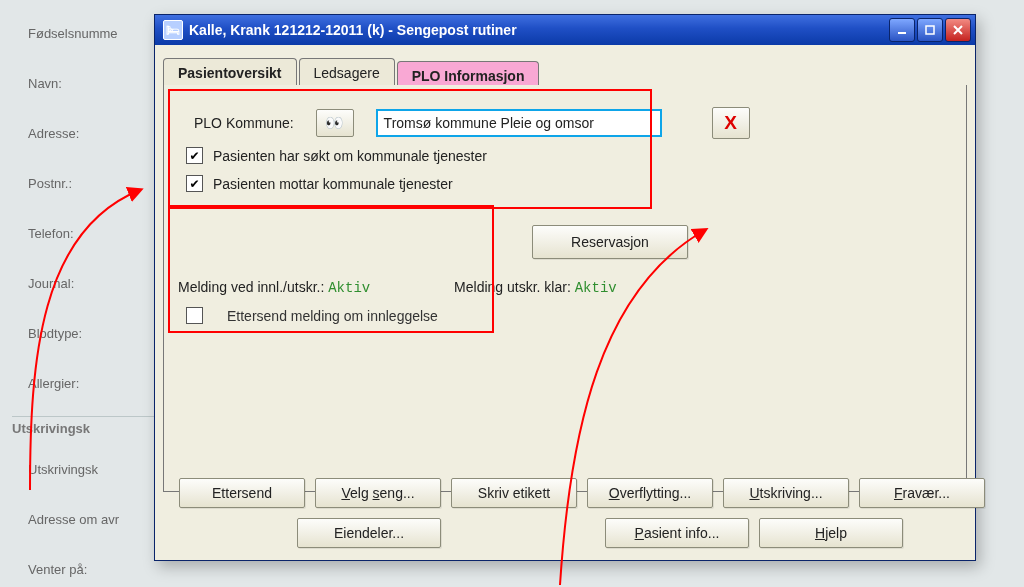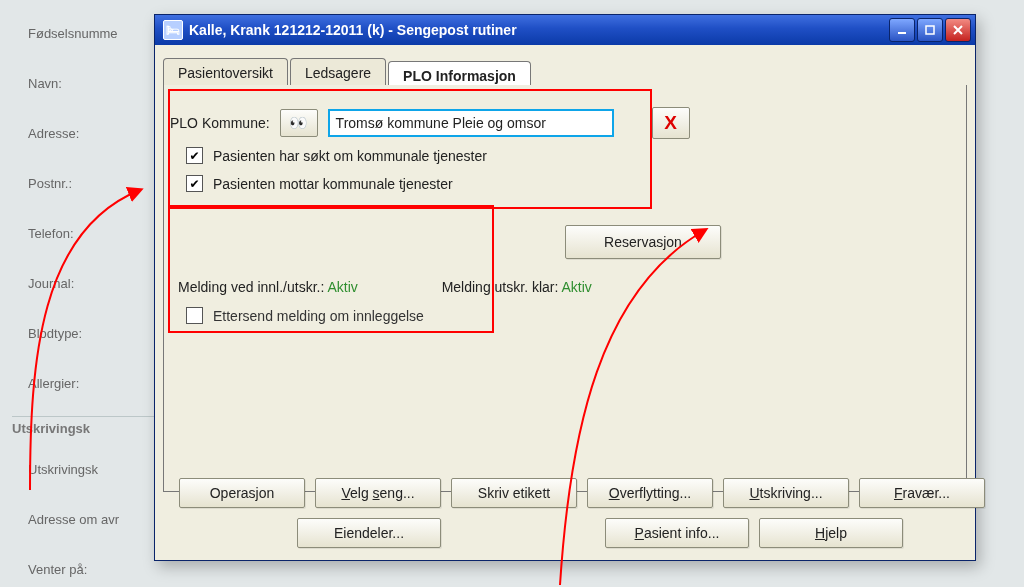--- a/index.html
+++ b/index.html
@@ -105,21 +105,21 @@
     border: 1px solid #777;
     border-bottom: none;
     border-top-left-radius: 4px;
     border-top-right-radius: 4px;
     margin-right: 2px;
     font-size: 14px;
     color: #222;
   }
   .tab.active {
     font-weight: bold;
-    background: #ffffff;
+    background: #f9a8d4;
     position: relative;
     top: 3px;
   }
 
   .tab-page {
     position: absolute;
     left: 8px;
     top: 40px;
     right: 8px;
     bottom: 68px;
@@ -131,25 +131,25 @@
   
   .redbox {
     position: absolute;
     border: 2px solid #f00;
     pointer-events: none;
   }
 
   
   .row-kommune {
     position: absolute;
-    left: 6px;
+    left: 30px;
     top: 22px;
     display: flex;
     align-items: center;
-    gap: 10px;
+    gap: 22px;
   }
   .row-kommune .label { color: #222; font-size: 14px; }
   .binocular-btn {
     width: 36px; height: 26px;
     background: linear-gradient(#fdfdfb, #e6e3d0);
     border: 1px solid #8c8c7a;
     border-radius: 2px;
     display: flex; align-items: center; justify-content: center;
     font-size: 15px;
   }
@@ -206,28 +206,28 @@
   }
   .u { text-decoration: underline; }
 
   .status-line {
     position: absolute;
     left: 14px;
     top: 194px;
     font-size: 14px;
     color: #222;
   }
-  .status-line .green { color: #2f8e2f; }
+  .status-line .green { color: #2f8e2f; font-family: Liberation Mono, monospace; }
   .status-line .col2 { display: inline-block; margin-left: 80px; }
 
   .chk-ettersend {
     position: absolute;
     left: 22px;
     top: 222px;
-    display: flex; align-items: center; gap: 10px;
+    display: flex; align-items: center; gap: 24px;
     font-size: 14px;
   }
 
   
   .button-bar {
     position: absolute;
     left: 14px;
     right: 14px;
     bottom: 12px;
     height: 70px;
@@ -289,21 +289,21 @@
         <svg width="10" height="10" viewBox="0 0 10 10">
             <path d="M1 1 L9 9 M9 1 L1 9" stroke="#fff" stroke-width="2"></path>
           </svg>
       </div>
     </div>
   </div>
 
   <div class="client-area">
     <div class="tabstrip">
       <div class="tab">
-        <span style="font-weight:normal">Pasientoversikt</span>
+        <span style="font-weight:bold">Pasientoversikt</span>
       </div>
       <div class="tab">
         <span>Ledsagere</span>
       </div>
       <div class="tab active">
         <span>PLO Informasjon</span>
       </div>
     </div>
 
     <div class="tab-page">
@@ -323,21 +323,21 @@
 
       <div class="chk-row" style="top:62px">
         <span class="chk">✔</span>
         <span>Pasienten har søkt om kommunale tjenester</span>
       </div>
       <div class="chk-row" style="top:90px">
         <span class="chk">✔</span>
         <span>Pasienten mottar kommunale tjenester</span>
       </div>
 
-      <div style="position:absolute; left:368px; top:140px;margin-left:33px;">
+      <div style="position:absolute; left:368px; top:140px;">
         <div class="std-btn" style="min-width:130px; height:32px;">
           <span>Reservasjon</span>
         </div>
       </div>
 
       <div class="status-line">
         <span>Melding ved innl./utskr.:</span>
         <span class="green">Aktiv</span>
         <span class="col2">
           <span>Melding utskr. klar:</span>
@@ -351,21 +351,21 @@
       </div>
 
       <div class="redbox" style="left:4px; top:4px; width:480px; height:116px;"></div>
       <div class="redbox" style="left:4px; top:120px; width:322px; height:124px;"></div>
     </div>
 
     <div class="button-bar">
       <div class="btn-row">
         <div class="spacer"></div>
         <div class="std-btn">
-            <span>Operasjon</span>
+            <span>Ettersend</span>
           </div>
         <div class="std-btn">
             <span><span class="u">V</span>elg <span class="u">s</span>eng...</span>
           </div>
         <div class="std-btn">
             <span>Skriv etikett</span>
           </div>
         <div class="std-btn">
             <span><span class="u">O</span>verflytting...</span>
           </div>

